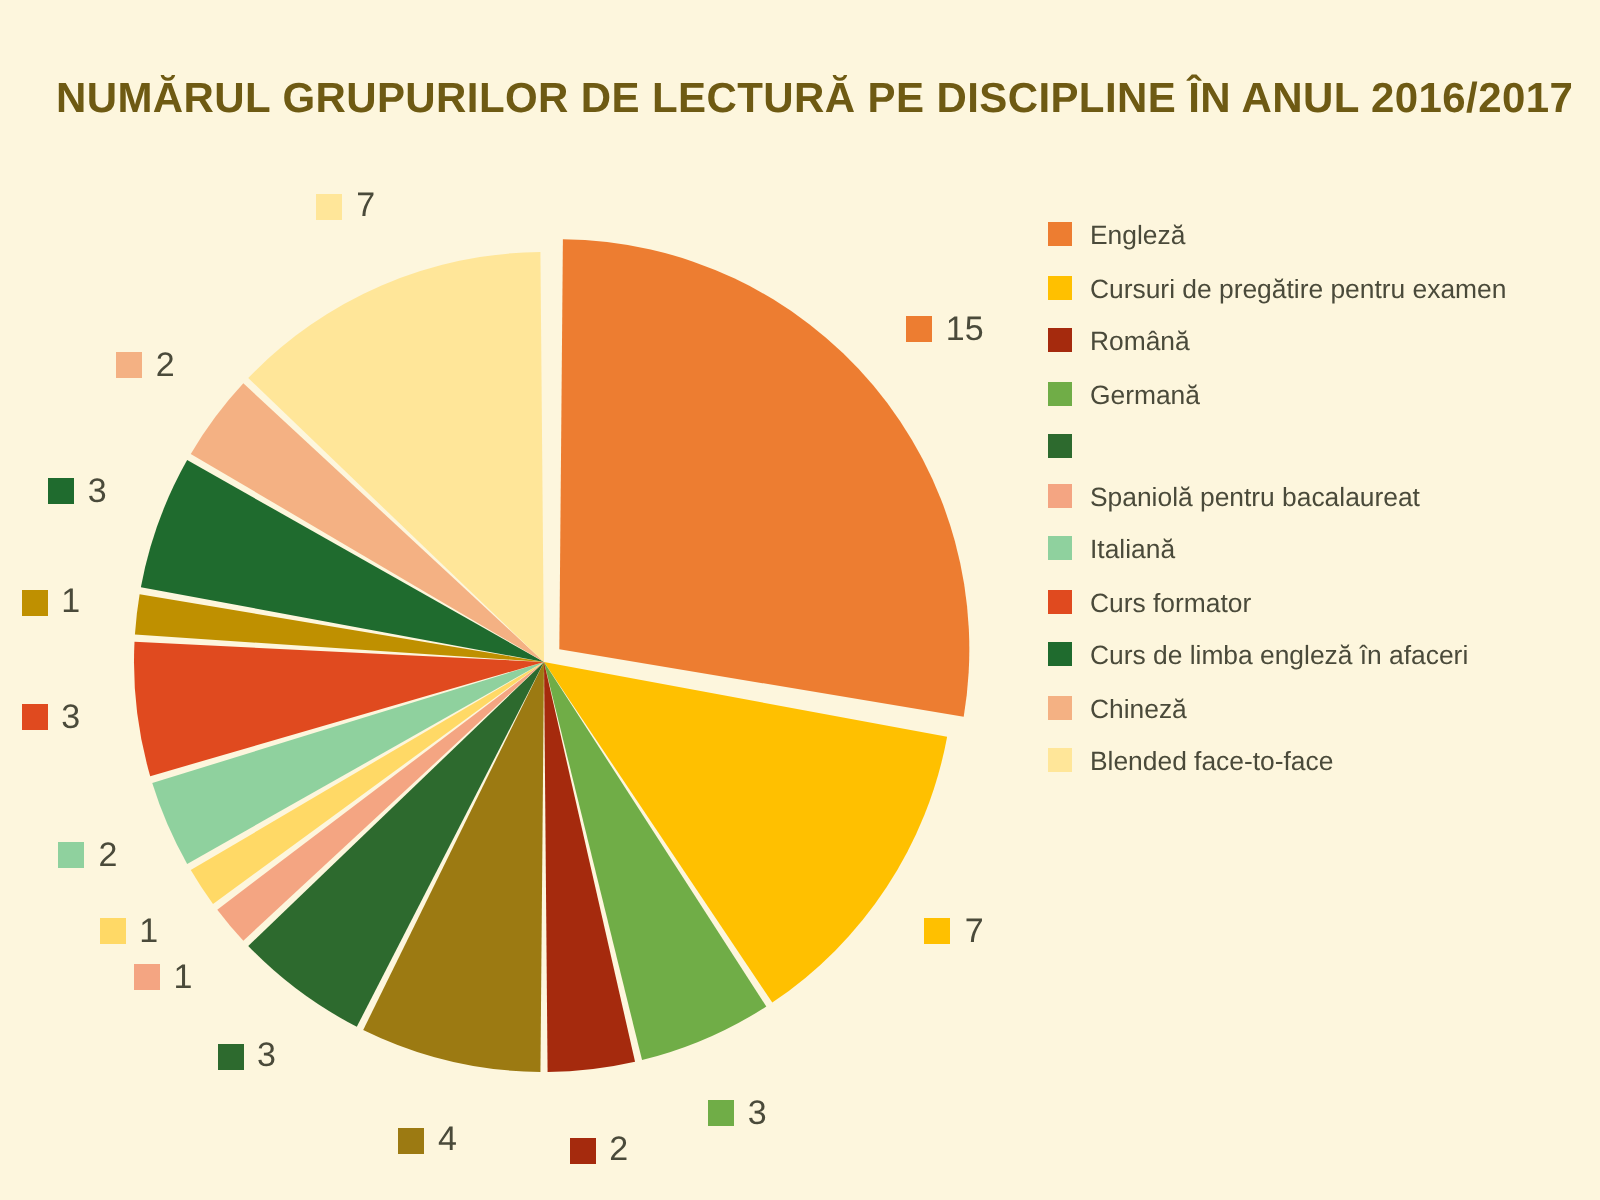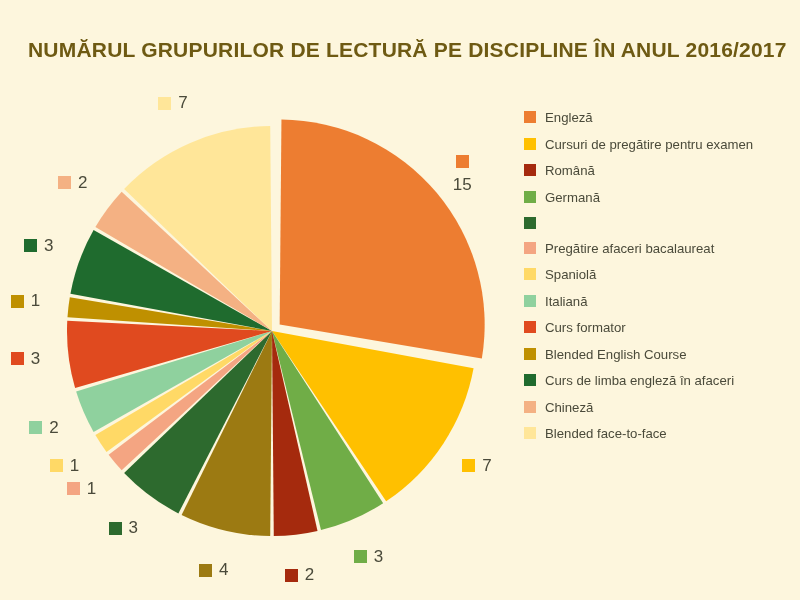--- a/index.html
+++ b/index.html
@@ -95,21 +95,21 @@
         <path d="M 272 253 L 106.50 373.98 A 205 205 0 0 1 95.37 357.05 Z" fill="#FFD966"></path>
         <path d="M 272 253 L 93.58 353.95 A 205 205 0 0 1 76.13 313.51 Z" fill="#8FD19E"></path>
         <path d="M 272 253 L 75.11 310.08 A 205 205 0 0 1 67.25 242.87 Z" fill="#E04A1F"></path>
         <path d="M 272 253 L 67.46 239.29 A 205 205 0 0 1 69.81 219.17 Z" fill="#BF9000"></path>
         <path d="M 272 253 L 70.43 215.64 A 205 205 0 0 1 93.58 152.05 Z" fill="#1F6B2E"></path>
         <path d="M 272 253 L 95.37 148.95 A 205 205 0 0 1 121.67 113.63 Z" fill="#F4B183"></path>
         <path d="M 272 253 L 124.12 111.02 A 205 205 0 0 1 270.21 48.01 Z" fill="#FFE699"></path>
       </g>
   </svg>
   <div id="pie-labels">
-      <div class="data-label" style="left: 452.873px; top: 76.8036px; flex-direction: column;">
+      <div class="data-label" style="left: 452.873px; top: 76.8036px;">
         <span class="swatch" style="background: rgb(237, 125, 49);"></span>
         <span>15</span>
       </div>
       <div class="data-label" style="left: 462.365px; top: 377.729px;">
         <span class="swatch" style="background: rgb(255, 192, 0);"></span>
         <span>7</span>
       </div>
       <div class="data-label" style="left: 353.832px; top: 468.799px;">
         <span class="swatch" style="background: rgb(112, 173, 71);"></span>
         <span>3</span>
@@ -176,39 +176,31 @@
     </div>
     <div class="legend-item">
       <span class="swatch" style="background: rgb(112, 173, 71);"></span>
       <span class="legend-label">Germană</span>
     </div>
     <div class="legend-item">
       <span class="swatch" style="background: rgb(45, 106, 46);"></span>
     </div>
     <div class="legend-item">
       <span class="swatch" style="background: rgb(244, 165, 130);"></span>
-      <span class="legend-label">Pregătire afaceri bacalaureat</span>
-    </div>
-    <div class="legend-item">
-      <span class="swatch" style="background: rgb(255, 217, 102);"></span>
-      <span class="legend-label">Spaniolă</span>
+      <span class="legend-label">Spaniolă pentru bacalaureat</span>
     </div>
     <div class="legend-item">
       <span class="swatch" style="background: rgb(143, 209, 158);"></span>
       <span class="legend-label">Italiană</span>
     </div>
     <div class="legend-item">
       <span class="swatch" style="background: rgb(224, 74, 31);"></span>
       <span class="legend-label">Curs formator</span>
     </div>
     <div class="legend-item">
-      <span class="swatch" style="background: rgb(191, 144, 0);"></span>
-      <span class="legend-label">Blended English Course</span>
-    </div>
-    <div class="legend-item">
       <span class="swatch" style="background: rgb(31, 107, 46);"></span>
       <span class="legend-label">Curs de limba engleză în afaceri</span>
     </div>
     <div class="legend-item">
       <span class="swatch" style="background: rgb(244, 177, 131);"></span>
       <span class="legend-label">Chineză</span>
     </div>
     <div class="legend-item">
       <span class="swatch" style="background: rgb(255, 230, 153);"></span>
       <span class="legend-label">Blended face-to-face</span>

